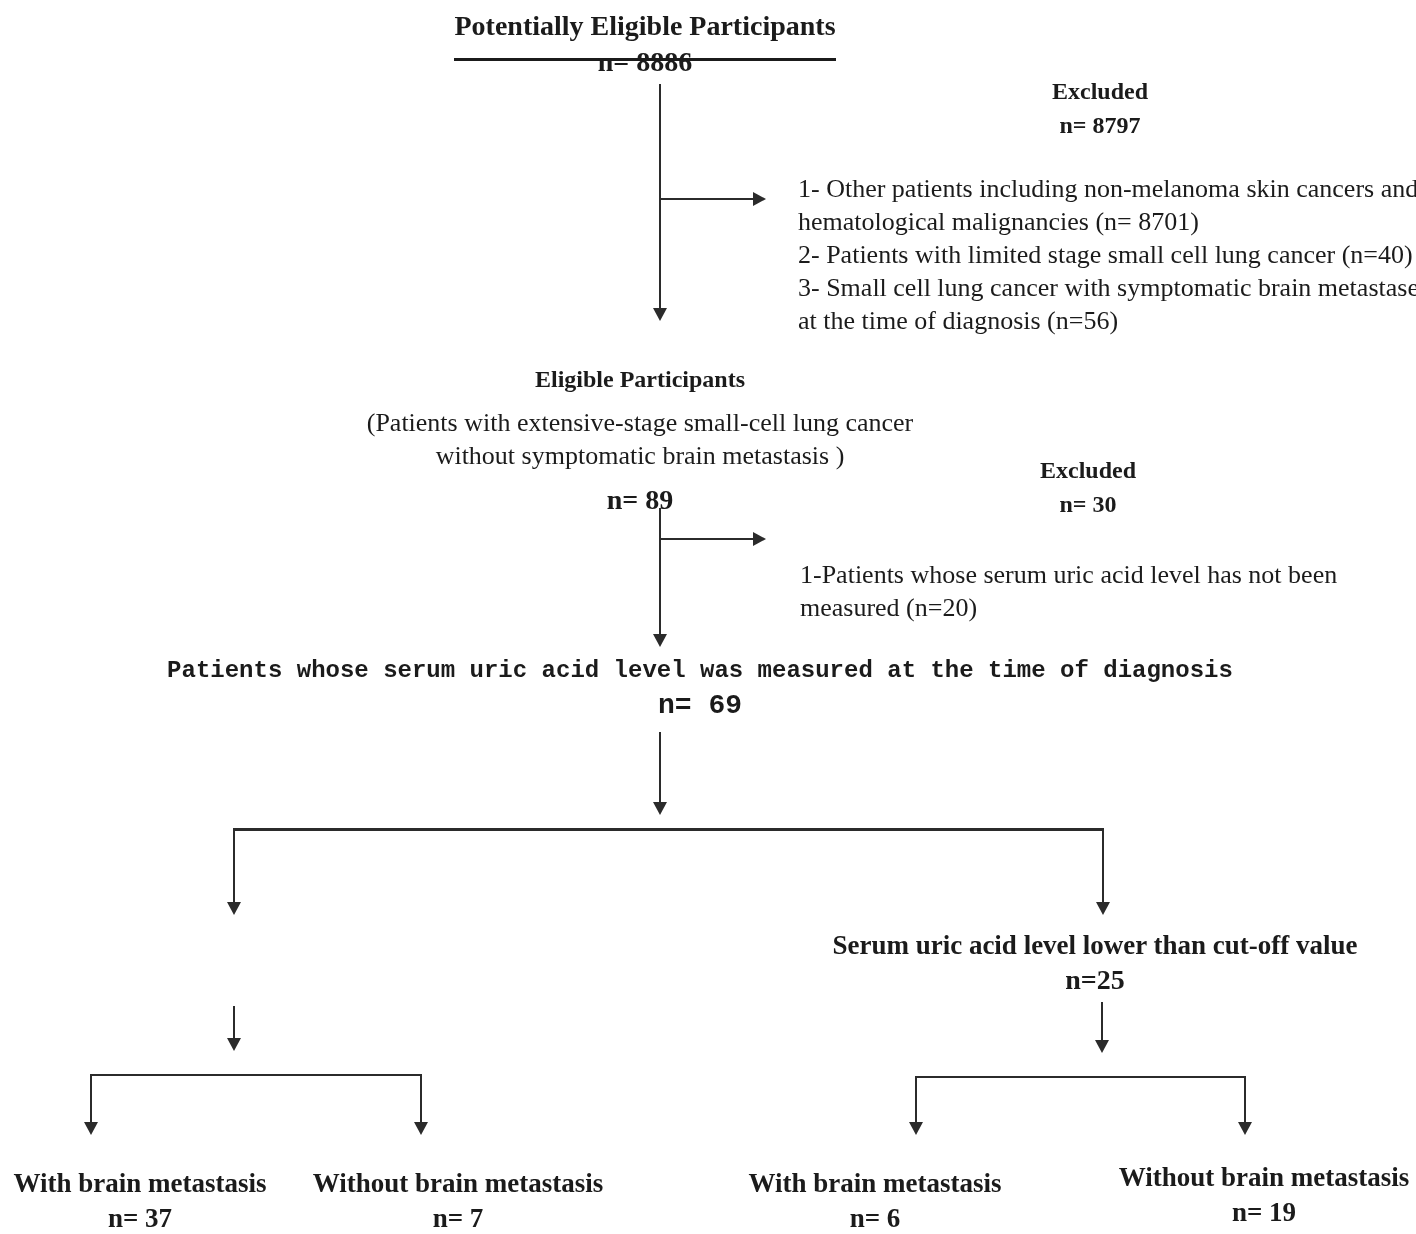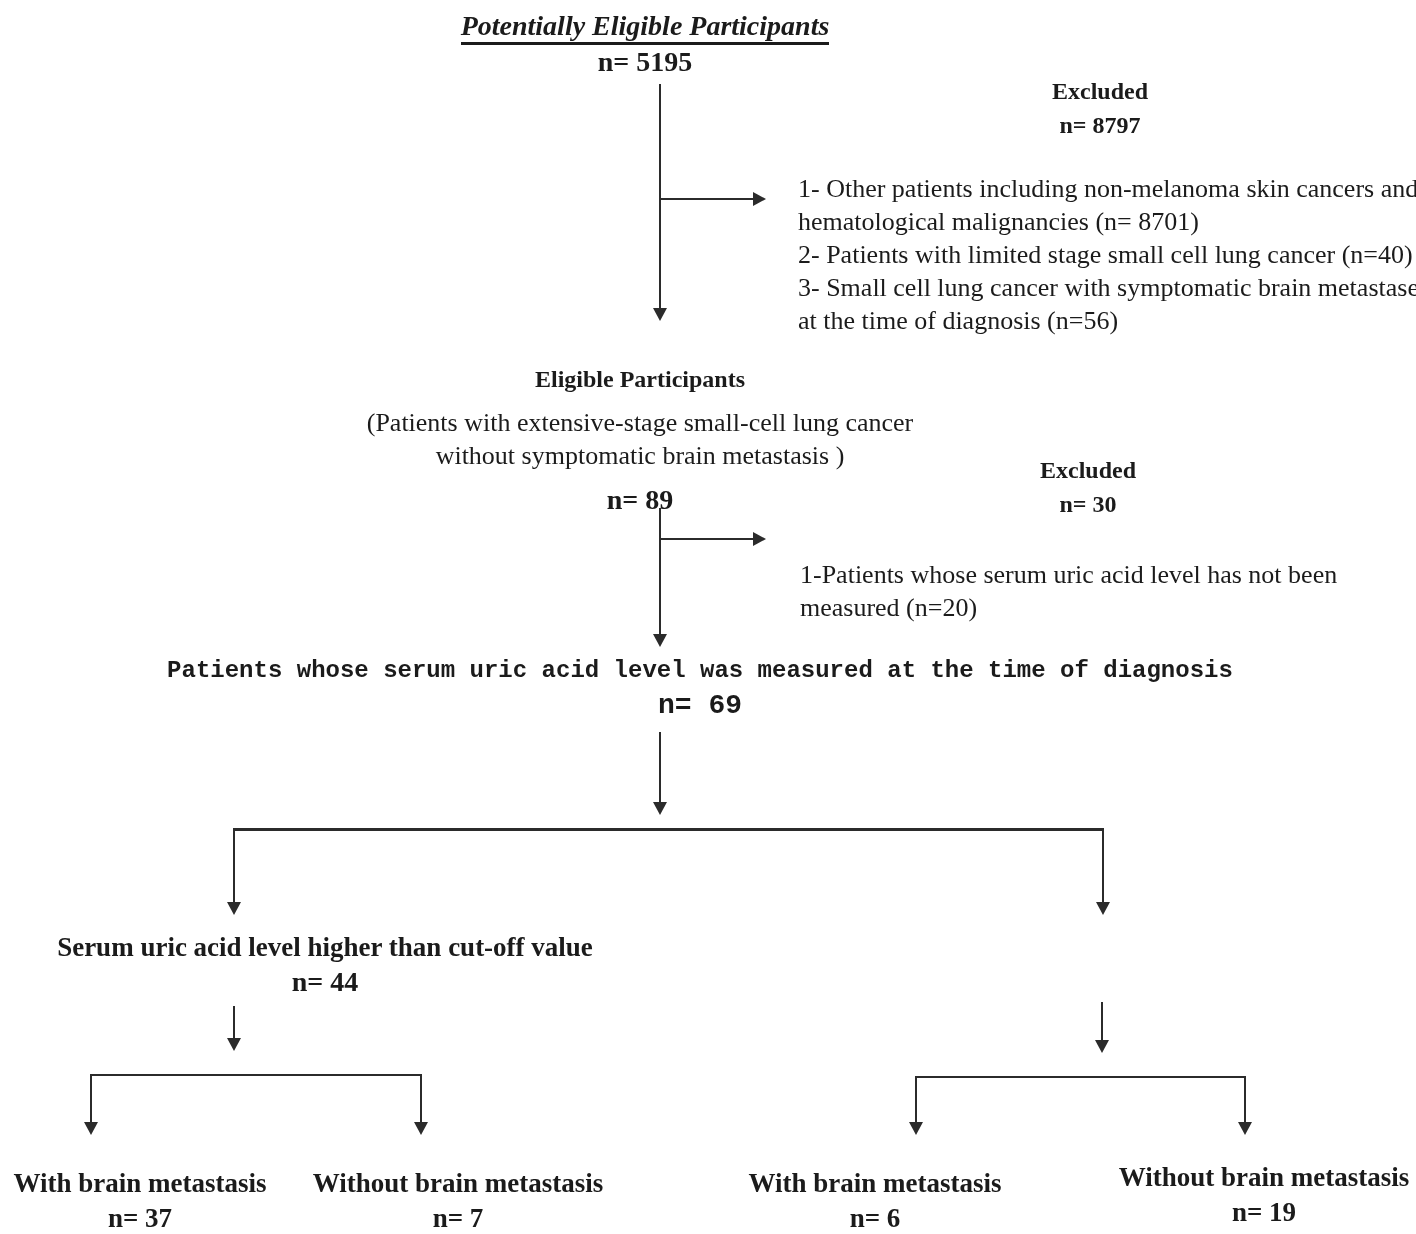--- a/index.html
+++ b/index.html
@@ -12,41 +12,41 @@
     overflow:hidden;
   }
   .node{position:absolute;}
   .center{text-align:center;}
   .title-lg{font-size:28px;line-height:36px;font-weight:bold;}
   .count{font-size:28px;line-height:36px;font-weight:bold;}
   .hdr{font-size:24px;line-height:34px;font-weight:bold;}
   .body-txt{font-size:26px;line-height:33px;}
   .leaf-txt{font-size:27px;line-height:35px;font-weight:bold;}
   .branch-title{font-size:27px;line-height:34px;font-weight:bold;}
-  .u{border-bottom:3px solid #1b1b1b;padding-bottom:1px;font-style:italic;}
+  .u{border-bottom:3px solid #1b1b1b;padding-bottom:17px;}
   .subtitle{font-size:26px;line-height:33px;max-width:575px;margin:10px auto;}
   
   .vline{position:absolute;width:2px;background:#2b2b2b;}
   .hline{position:absolute;height:2px;background:#2b2b2b;}
   .hbar{position:absolute;height:3px;background:#2b2b2b;}
   .arr-d{position:absolute;width:0;height:0;
     border-left:7px solid transparent;border-right:7px solid transparent;
     border-top:13px solid #2b2b2b;}
   .arr-r{position:absolute;width:0;height:0;
     border-top:7px solid transparent;border-bottom:7px solid transparent;
     border-left:13px solid #2b2b2b;}
 </style>
 </head>
 <body>
 
 <div class="canvas">
 
   <div class="node center" style="left:295px;top:8px;width:700px;">
     <div class="title-lg"><span class="u">Potentially Eligible Participants</span></div>
-    <div class="count">n= 5195</div>
+    <div class="count">n= 8886</div>
   </div>
 
   <div class="vline" style="left:659px;top:84px;height:226px;"></div>
   <div class="arr-d" style="left:653px;top:308px;"></div>
   <div class="hline" style="left:660px;top:198px;width:95px;"></div>
   <div class="arr-r" style="left:753px;top:192px;"></div>
 
   <div class="node center" style="left:950px;top:74px;width:300px;">
     <div class="hdr">Excluded</div>
     <div class="hdr">n= 8797</div>
@@ -84,25 +84,25 @@
   </div>
 
   <div class="vline" style="left:659px;top:732px;height:72px;"></div>
   <div class="arr-d" style="left:653px;top:802px;"></div>
   <div class="hbar" style="left:233px;top:828px;width:871px;"></div>
   <div class="vline" style="left:233px;top:828px;height:76px;"></div>
   <div class="arr-d" style="left:227px;top:902px;"></div>
   <div class="vline" style="left:1102px;top:828px;height:76px;"></div>
   <div class="arr-d" style="left:1096px;top:902px;"></div>
 
-  <div class="node center" style="left:25px;top:930px;width:600px;">
-    <div class="branch-title">Serum uric acid level higher than cut-off value</div>
-    <div class="count">n= 44</div>
+
+  <div class="node center" style="left:795px;top:928px;width:600px;">
+    <div class="branch-title">Serum uric acid level lower than cut-off value</div>
+    <div class="count">n=25</div>
   </div>
-
 
   <div class="vline" style="left:233px;top:1006px;height:34px;"></div>
   <div class="arr-d" style="left:227px;top:1038px;"></div>
   <div class="hline" style="left:90px;top:1074px;width:332px;"></div>
   <div class="vline" style="left:90px;top:1074px;height:50px;"></div>
   <div class="vline" style="left:420px;top:1074px;height:50px;"></div>
   <div class="arr-d" style="left:84px;top:1122px;"></div>
   <div class="arr-d" style="left:414px;top:1122px;"></div>
 
   <div class="vline" style="left:1101px;top:1002px;height:40px;"></div>

